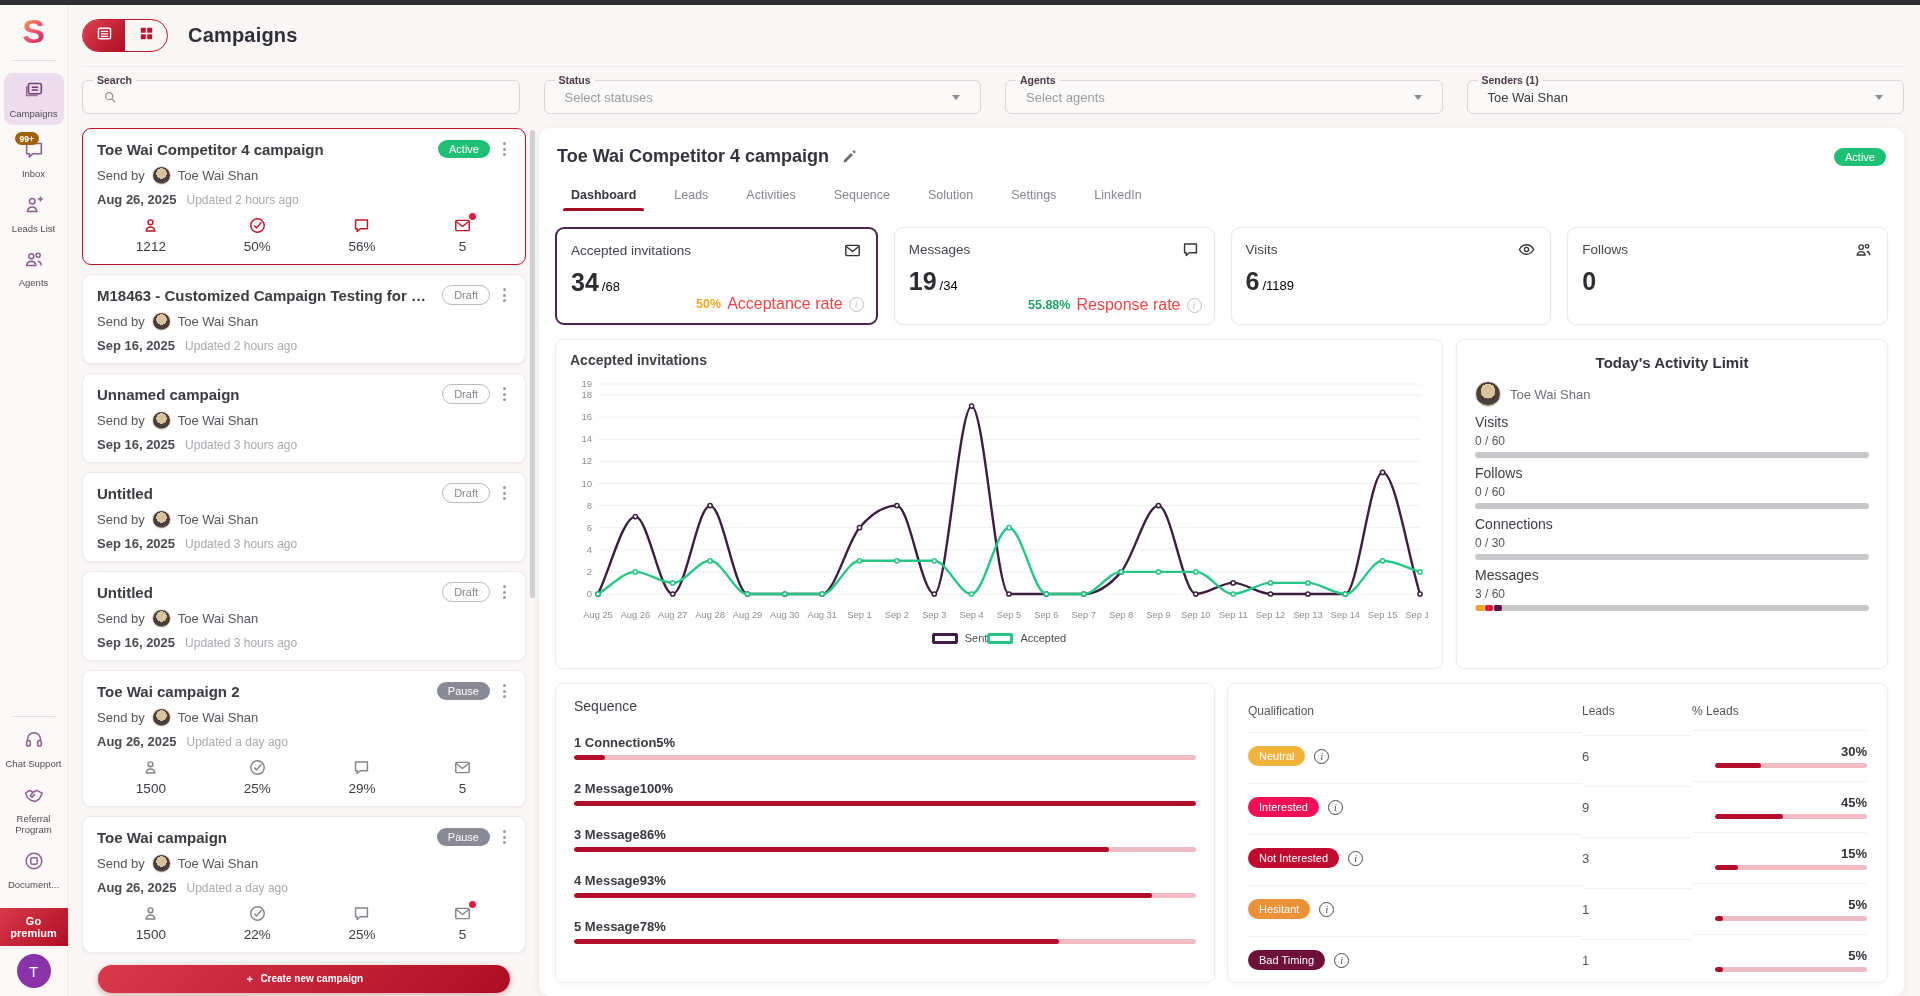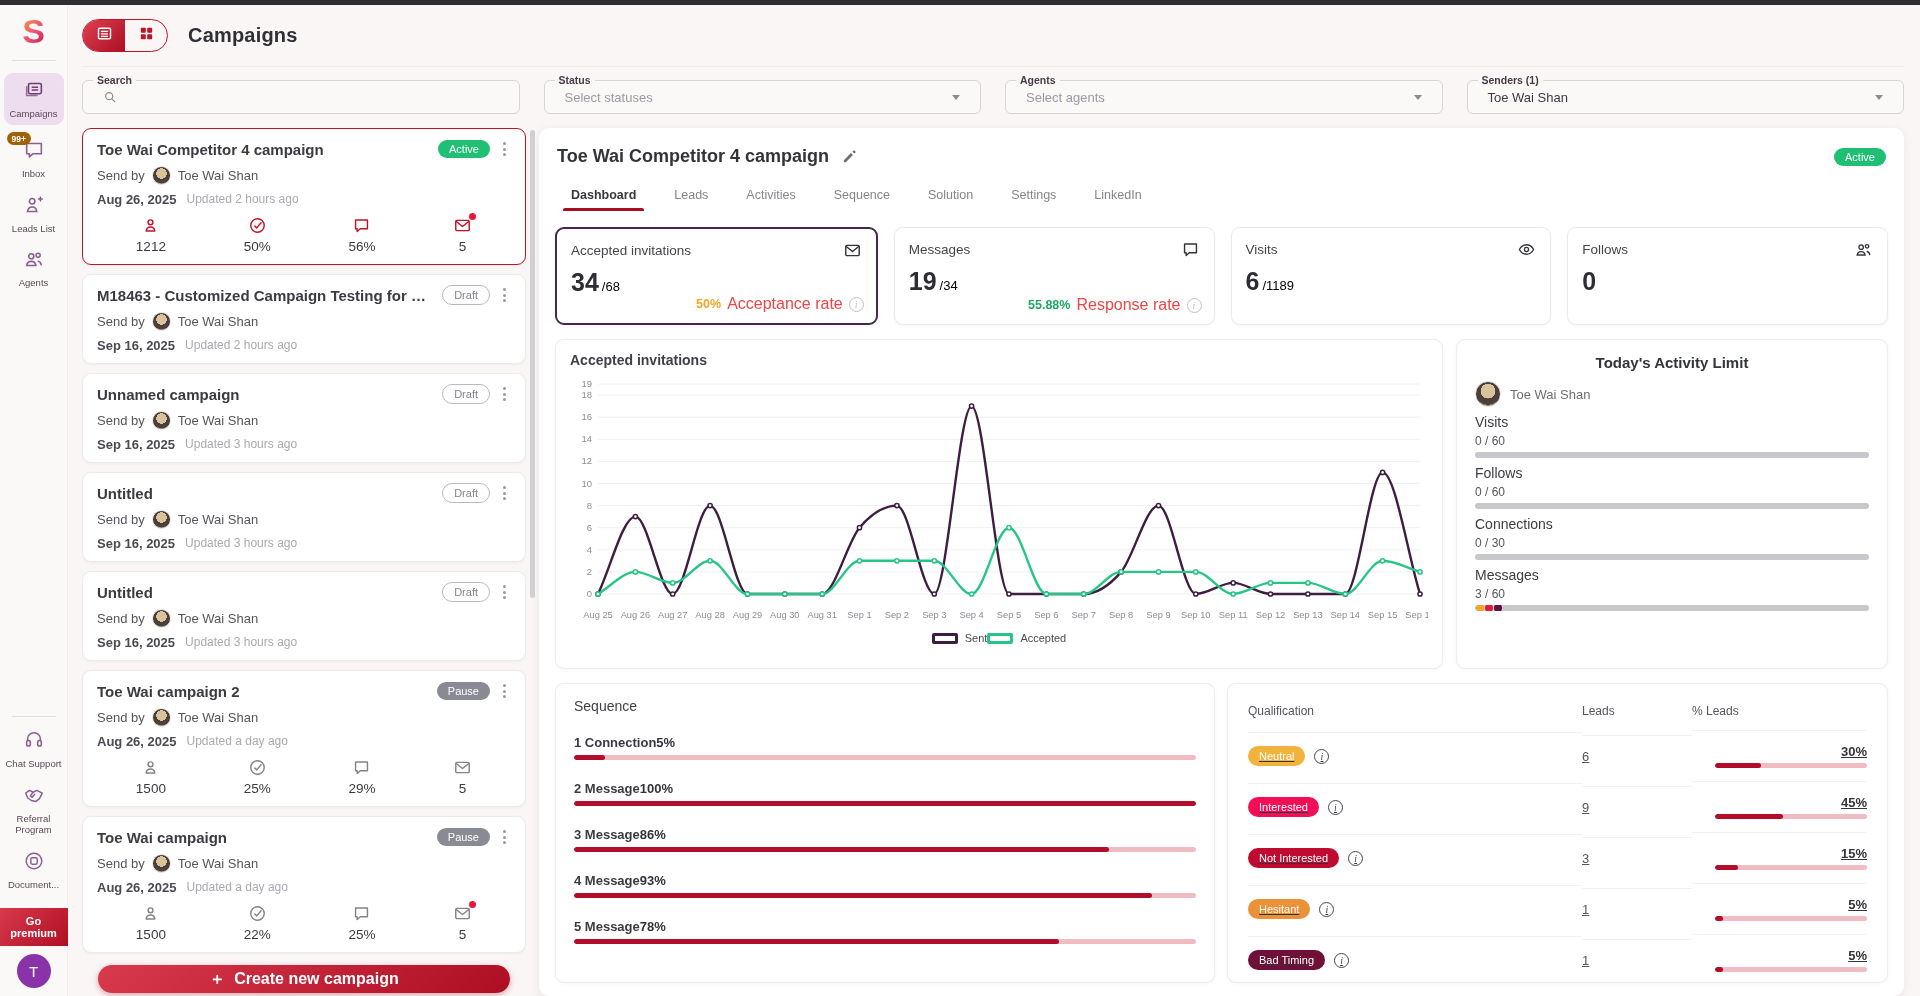--- a/index.html
+++ b/index.html
@@ -13,21 +13,21 @@
     display:flex; flex-direction:column; align-items:center; padding:6px 4px 8px; flex:0 0 68px;}
   .logo { font-size:34px; font-weight:bold; line-height:1.2;
     background:linear-gradient(135deg,#f2a93b 5%,#ee4d79 55%,#b5123c 95%);
     -webkit-background-clip:text; background-clip:text; color:transparent; }
   .side-div { width:44px; height:1px; background:#e3dfe0; margin:8px 0 12px; }
   .nav-item { width:60px; display:flex; flex-direction:column; align-items:center;
     margin-bottom:14px; cursor:pointer; color:#8a5f90; position:relative; }
   .nav-item .lbl { font-size:9.5px; color:#584a57; text-align:center; line-height:1.2; margin-top:3px;}
   .nav-item svg { width:22px; height:22px; }
   .nav-item.active { background:#eedcef; border-radius:9px; padding:6px 2px; color:#6d3f74;}
-  .nav-badge { position:absolute; top:-7px; right:14px; background:#a16207; color:#fff;
+  .nav-badge { position:absolute; top:-7px; right:6px; background:#a16207; color:#fff;
     font-size:8.5px; font-weight:bold; padding:1.5px 4.5px; border-radius:999px; }
   .side-bottom { margin-top:auto; display:flex; flex-direction:column; align-items:center; width:100%; }
   .premium-btn { width:68px; margin:4px 0 8px; border:none; cursor:pointer;
     background:linear-gradient(135deg,#d8394b,#b00f24); color:#fff; font-weight:bold;
     font-size:11px; padding:7px 2px; font-family:inherit; }
   .side-avatar { width:34px; height:34px; border-radius:50%; background:#8a33a8; color:#fff;
     font-size:15px; display:flex; align-items:center; justify-content:center; cursor:pointer; }
 
   
   .main-col { flex:1; padding:0 16px 0 14px; display:flex; flex-direction:column; min-width:0;}
@@ -69,32 +69,32 @@
   .badge { font-size:11px; padding:3px 11px; border-radius:999px; white-space:nowrap;}
   .badge.active { background:#1fbf74; color:#fff; }
   .badge.draft { border:1px solid #b9b9c2; color:#84848d; background:#fff; }
   .badge.pause { background:#8a8a94; color:#fff; }
   .kebab { display:flex; flex-direction:column; gap:2.5px; padding:3px 5px; cursor:pointer;}
   .kebab i { width:3px; height:3px; border-radius:50%; background:#9a9aa2; display:block;}
   .cc-row2 { display:flex; align-items:center; gap:7px; margin-top:7px; font-size:13px; color:#55555d;}
   .mini-avatar { width:19px; height:19px; border-radius:50%;
     background:radial-gradient(circle at 50% 38%, #d8c39d 0 38%, #4a3f3a 39% 70%, #8d7f6e 71%);
     border:1px solid #e5e0da;}
-  .cc-row3 { display:flex; align-items:flex-start; gap:10px; margin-top:7px; }
+  .cc-row3 { display:flex; align-items:center; gap:10px; margin-top:7px; }
   .cc-date { font-size:13px; font-weight:bold; color:#4a4a52; }
   .cc-upd { font-size:12px; color:#a9a9b1; }
   .cc-stats { display:flex; justify-content:space-around; margin-top:9px; }
   .cc-stat { display:flex; flex-direction:column; align-items:center; gap:4px; position:relative;}
   .cc-stat svg { width:19px; height:19px; }
   .cc-stat .v { font-size:13.5px; color:#3a3a42; }
   .cc-stat.red { color:#c11328; } .cc-stat.gray { color:#83838c; }
   .mail-dot { position:absolute; top:-3px; right:-4px; width:7px; height:7px; border-radius:50%;
     background:#e8173d; }
   .create-btn { margin:9px 16px 3px; height:28px; border:none; border-radius:999px; cursor:pointer;
-    background:linear-gradient(135deg,#d8394b,#ad0e23); color:#fff; font-size:16px;
+    background:linear-gradient(135deg,#d8394b,#ad0e23); color:#fff; font-size:10px;
     font-weight:bold; font-family:inherit; box-shadow:0 2px 6px rgba(170,15,35,.35);}
 
   
   .main-panel { flex:1; background:#fff; border-radius:10px; box-shadow:0 2px 10px rgba(40,20,30,.07);
     padding:14px 16px; overflow:hidden; min-width:0;}
   .mp-header { display:flex; align-items:center; gap:12px; padding:4px 2px 0;}
   .mp-title { font-size:18px; font-weight:bold; color:#33333b; }
   .pencil { width:17px; height:17px; color:#6e6e76; cursor:pointer;}
   .mp-header .badge { margin-left:auto; }
   .tabs { display:flex; gap:6px; margin-top:14px; }
@@ -149,21 +149,21 @@
   .seq-row { margin-top:21px; }
   .seq-head { display:flex; justify-content:flex-start; align-items:baseline; margin-bottom:5px;}
   .seq-label { font-size:13px; font-weight:bold; color:#3a3a42; }
   .seq-pct { font-size:13px; font-weight:bold; color:#33333b; }
   .bar-track { height:5px; border-radius:3px; background:#f0bcc3; overflow:hidden;}
   .bar-fill { height:100%; background:#b30d2c; border-radius:3px;}
 
   .qual-panel { flex:1; height:300px; padding:14px 20px; }
   .q-grid { display:grid; grid-template-columns:1fr 110px 175px; align-items:center; }
   .q-head { font-size:12px; color:#55555d; padding:6px 0 12px; }
-  .q-row-cell { border-top:1px solid #f2f2f5; padding:13px 0;text-decoration:underline; }
+  .q-row-cell { border-top:1px solid #f2f2f5; padding:13px 0; }
   .q-badge-wrap { display:flex; align-items:center; gap:9px; }
   .q-badge { font-size:11px; color:#fff; padding:4px 11px; border-radius:999px; white-space:nowrap;}
   .q-leads { font-size:13px; color:#55555d; }
   .q-pct-cell .pct { text-align:right; font-size:13px; font-weight:bold; color:#33333b; margin-bottom:4px;}
   .q-bar { width:152px; margin-left:auto; }
 </style>
 </head>
 <body>
 
 <div class="top-strip"></div>

